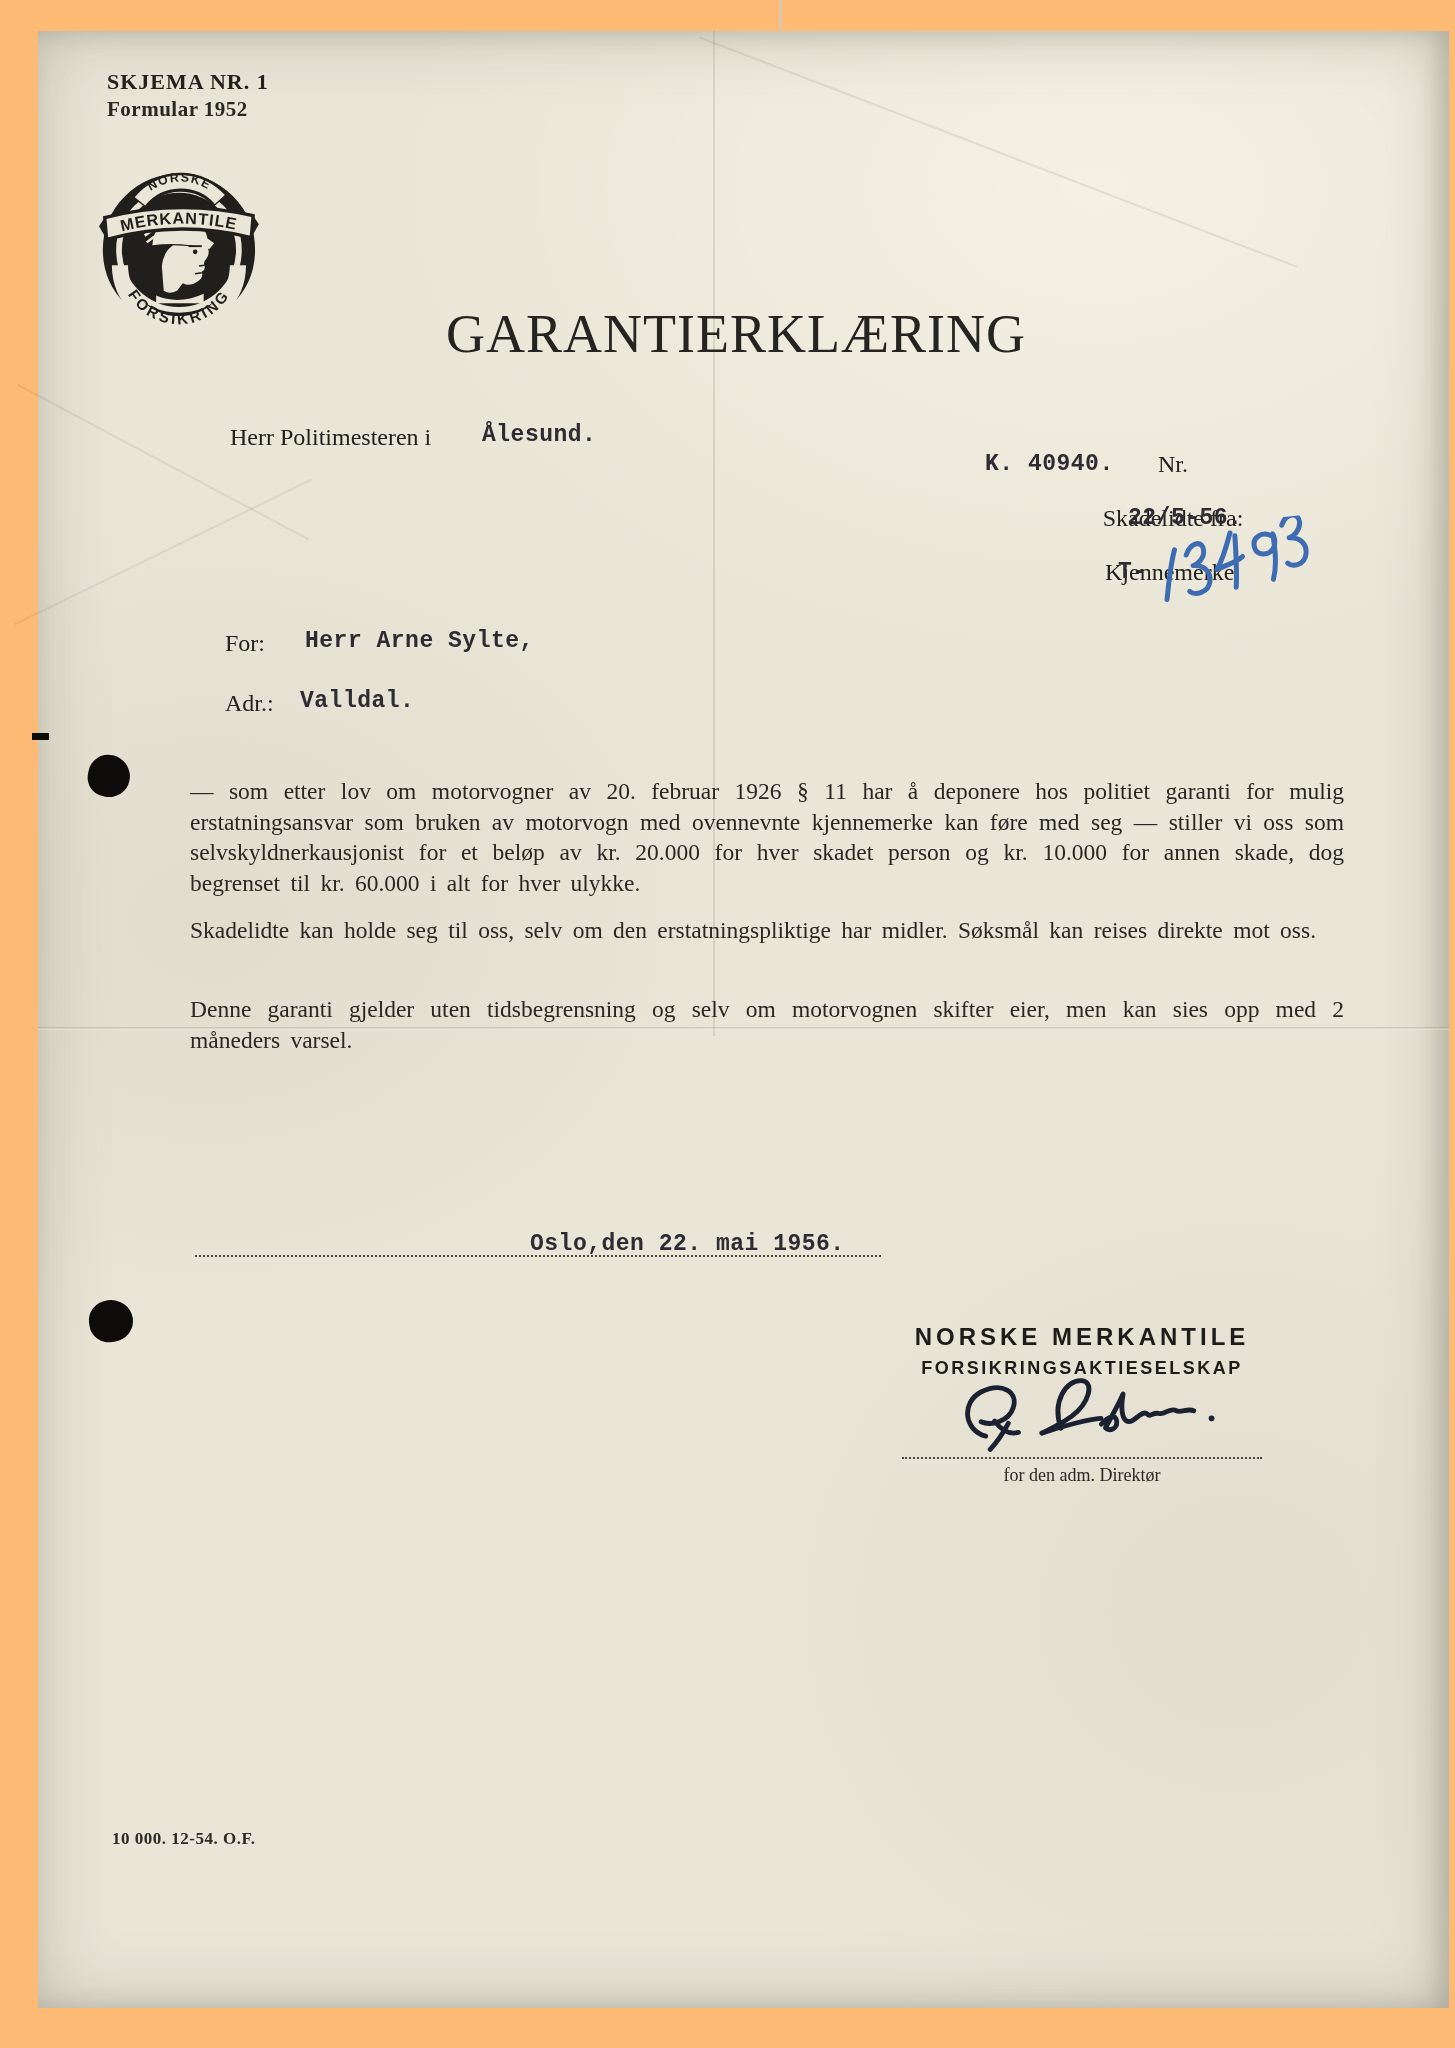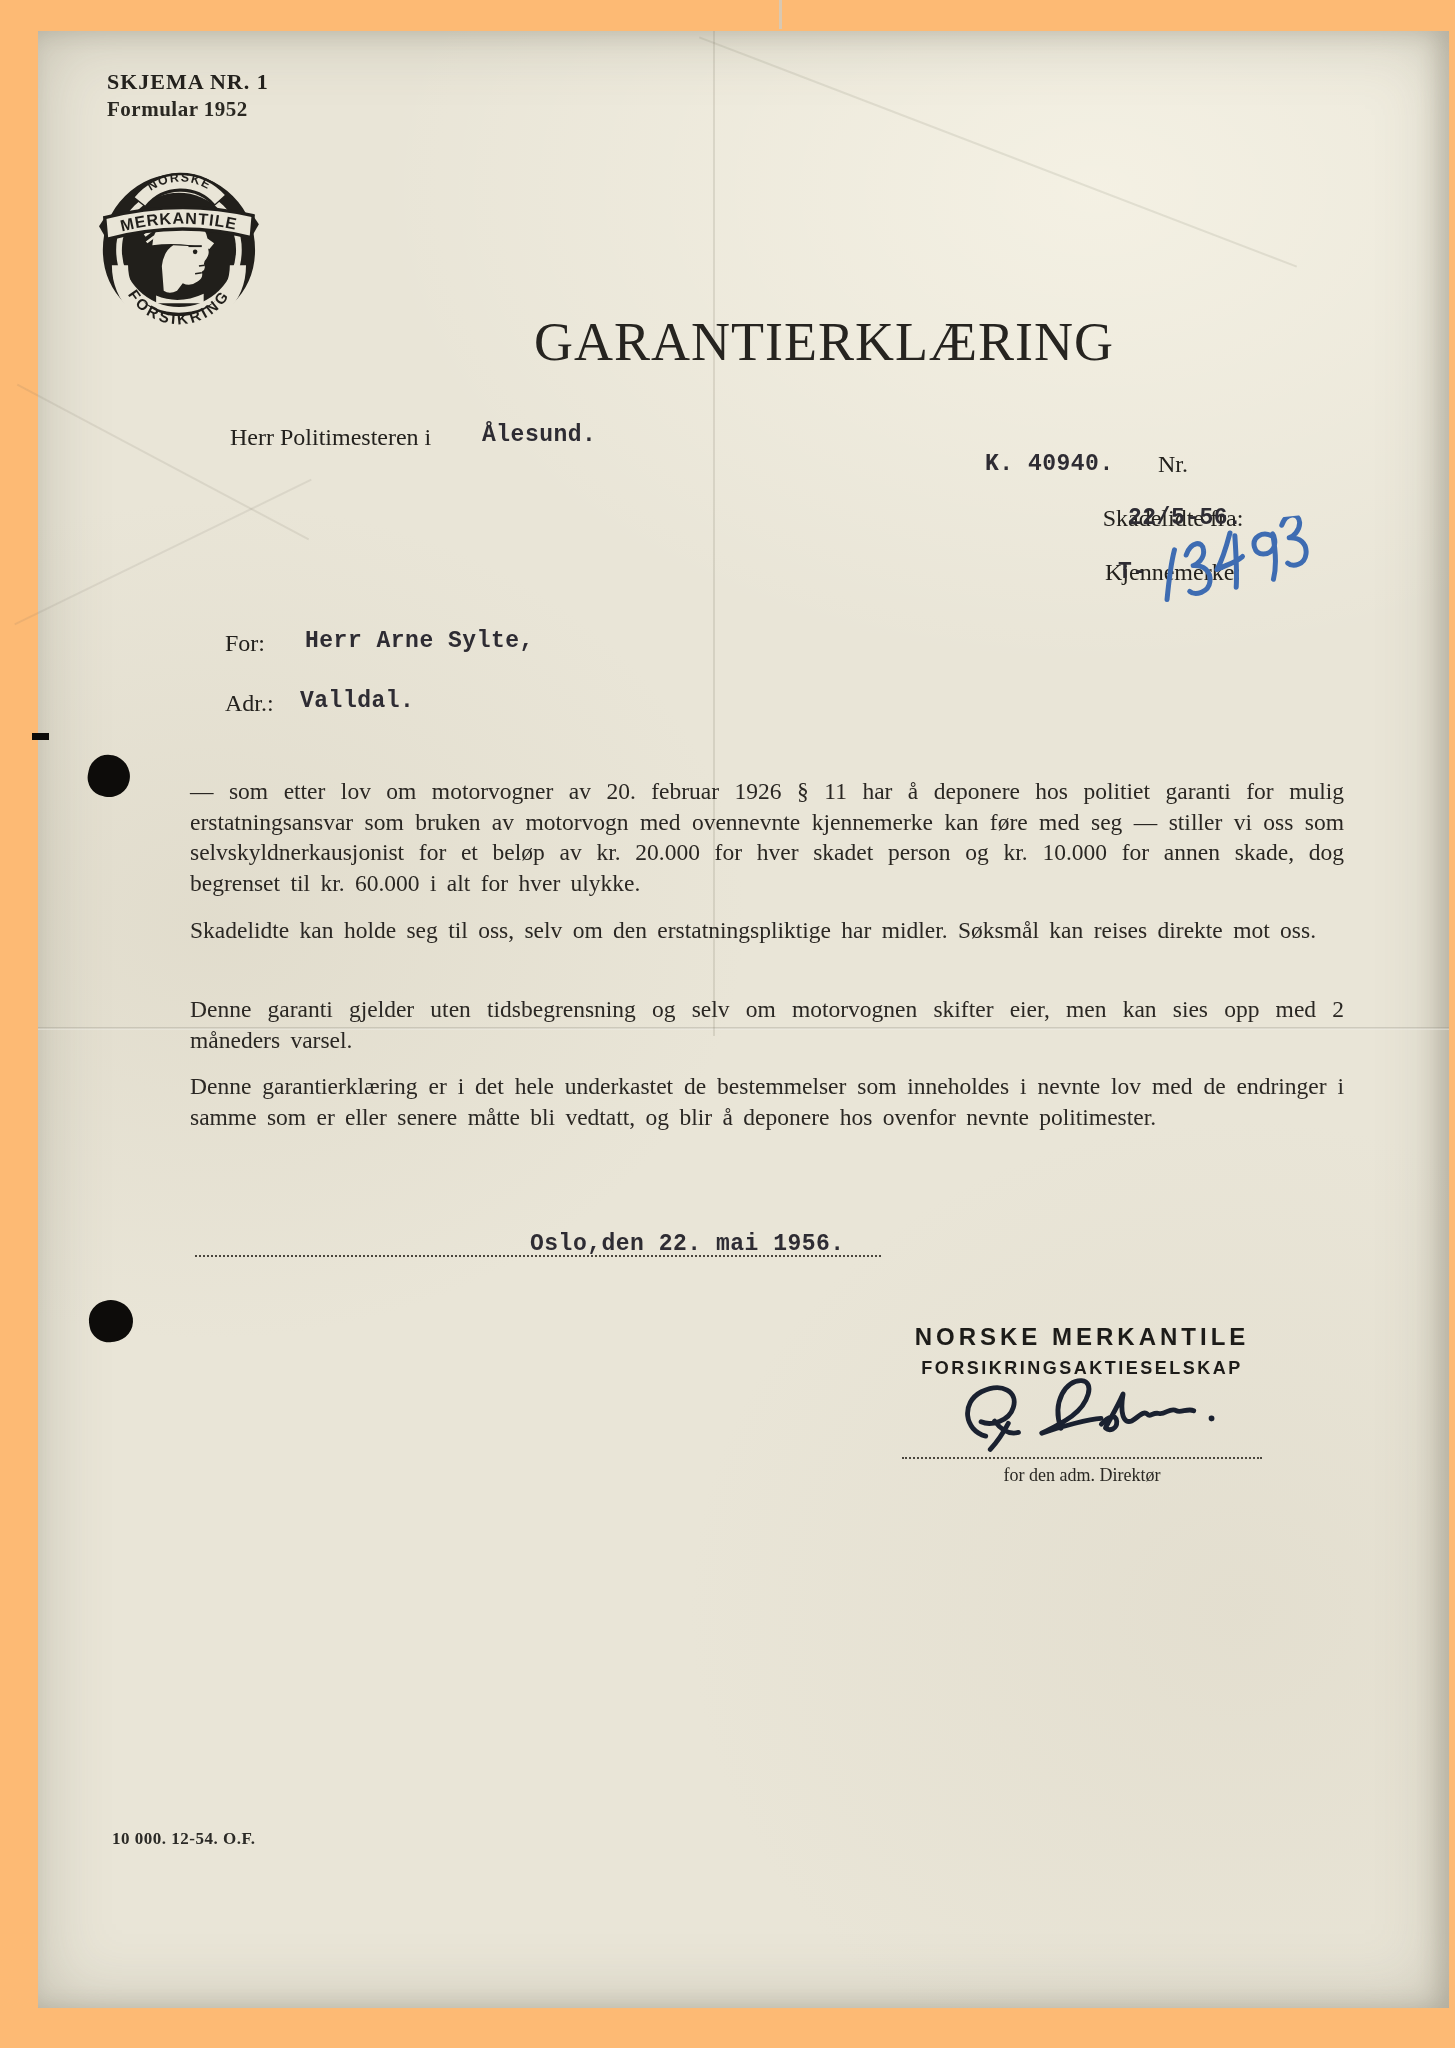--- a/index.html
+++ b/index.html
@@ -15,21 +15,21 @@
     box-shadow: inset 0 0 70px rgba(95,88,70,.28), inset -10px 0 22px rgba(80,75,60,.22);}
   .crease-h{position:absolute;left:0;top:996px;width:100%;height:3px;
       background:linear-gradient(to bottom, rgba(100,95,80,.26), rgba(255,255,250,.45));}
   .crease-v{position:absolute;left:675px;top:0;width:2px;height:1005px;background:rgba(110,104,88,.16);}
   .crease-d1{position:absolute;left:640px;top:120px;width:640px;height:2px;background:rgba(115,110,95,.14);transform:rotate(21deg);}
   .crease-d2{position:absolute;left:-40px;top:430px;width:330px;height:2px;background:rgba(115,110,95,.13);transform:rotate(28deg);}
   .crease-d3{position:absolute;left:-40px;top:520px;width:330px;height:2px;background:rgba(115,110,95,.12);transform:rotate(-26deg);}
   .form-no{position:absolute;left:69px;top:38px;font:bold 22px "Liberation Serif",serif;color:#23211d;letter-spacing:1px;}
   .form-year{position:absolute;left:69px;top:66px;font:bold 21px "Liberation Serif",serif;color:#2a2822;letter-spacing:.5px;}
   .logo{position:absolute;left:59px;top:120px;}
-  .title{position:absolute;left:400px;top:264px;width:660px;margin:16px;text-align:right;
+  .title{position:absolute;left:400px;top:264px;width:660px;margin:8px;text-align:left;
       font:normal 54px "Liberation Serif",serif;color:#262420;letter-spacing:1px;white-space:nowrap;}
   .serif-lbl{font:normal 24px "Liberation Serif",serif;color:#23211d;}
   .tw{font:bold 23px "Liberation Mono",monospace;color:#2e2c33;letter-spacing:.5px;white-space:nowrap;}
   .addressee{position:absolute;left:192px;top:393px;}
   .addressee .tw{position:absolute;left:252px;top:-2px;}
   .refrow{position:absolute;left:905px;width:460px;height:34px;text-align:center;}
   .refrow .val{position:absolute;top:0;}
   .r1{top:420px;} .r2{top:474px;} .r3{top:528px;}
   .r1 .val{left:42px;} .r2 .val{left:185px;} .r3 .val{left:175px;}
   .handnum{position:absolute;left:1112px;top:492px;transform:rotate(-6deg);}
@@ -146,21 +146,20 @@
       <span class="tw val">Valldal.</span>
     </div>
     <div class="forrow f1">
       <span class="serif-lbl">For:</span>
       <span class="tw val">Herr Arne Sylte,</span>
     </div>
 
     <p class="para p1">— som etter lov om motorvogner av 20. februar 1926 § 11 har å deponere hos politiet garanti for mulig erstatningsansvar som bruken av motorvogn med ovennevnte kjennemerke kan føre med seg — stiller vi oss som selvskyldnerkausjonist for et beløp av kr. 20.000 for hver skadet person og kr. 10.000 for annen skade, dog begrenset til kr. 60.000 i alt for hver ulykke.</p>
     <p class="para p2">Skadelidte kan holde seg til oss, selv om den erstatningspliktige har midler. Søksmål kan reises direkte mot oss.</p>
     <p class="para p3">Denne garanti gjelder uten tidsbegrensning og selv om motorvognen skifter eier, men kan sies opp med 2 måneders varsel.</p>
-    <p class="para p4">Denne garantierklæring er i det hele underkastet de bestemmelser som inneholdes i nevnte lov med de endringer i samme som er eller senere måtte bli vedtatt, og blir å deponere hos ovenfor nevnte politimester.</p>
 
     <div class="dateline">
       <span class="tw">Oslo,den 22. mai 1956.</span>
     </div>
 
     <div class="company">
       <div class="co-name">NORSKE MERKANTILE</div>
       <div class="co-sub">FORSIKRINGSAKTIESELSKAP</div>
       <svg class="sig" width="300" height="92" viewBox="0 0 310 92">
         <g transform="rotate(-3 155 46)" fill="none" stroke="#1a2130" stroke-width="5" stroke-linecap="round" stroke-linejoin="round">

